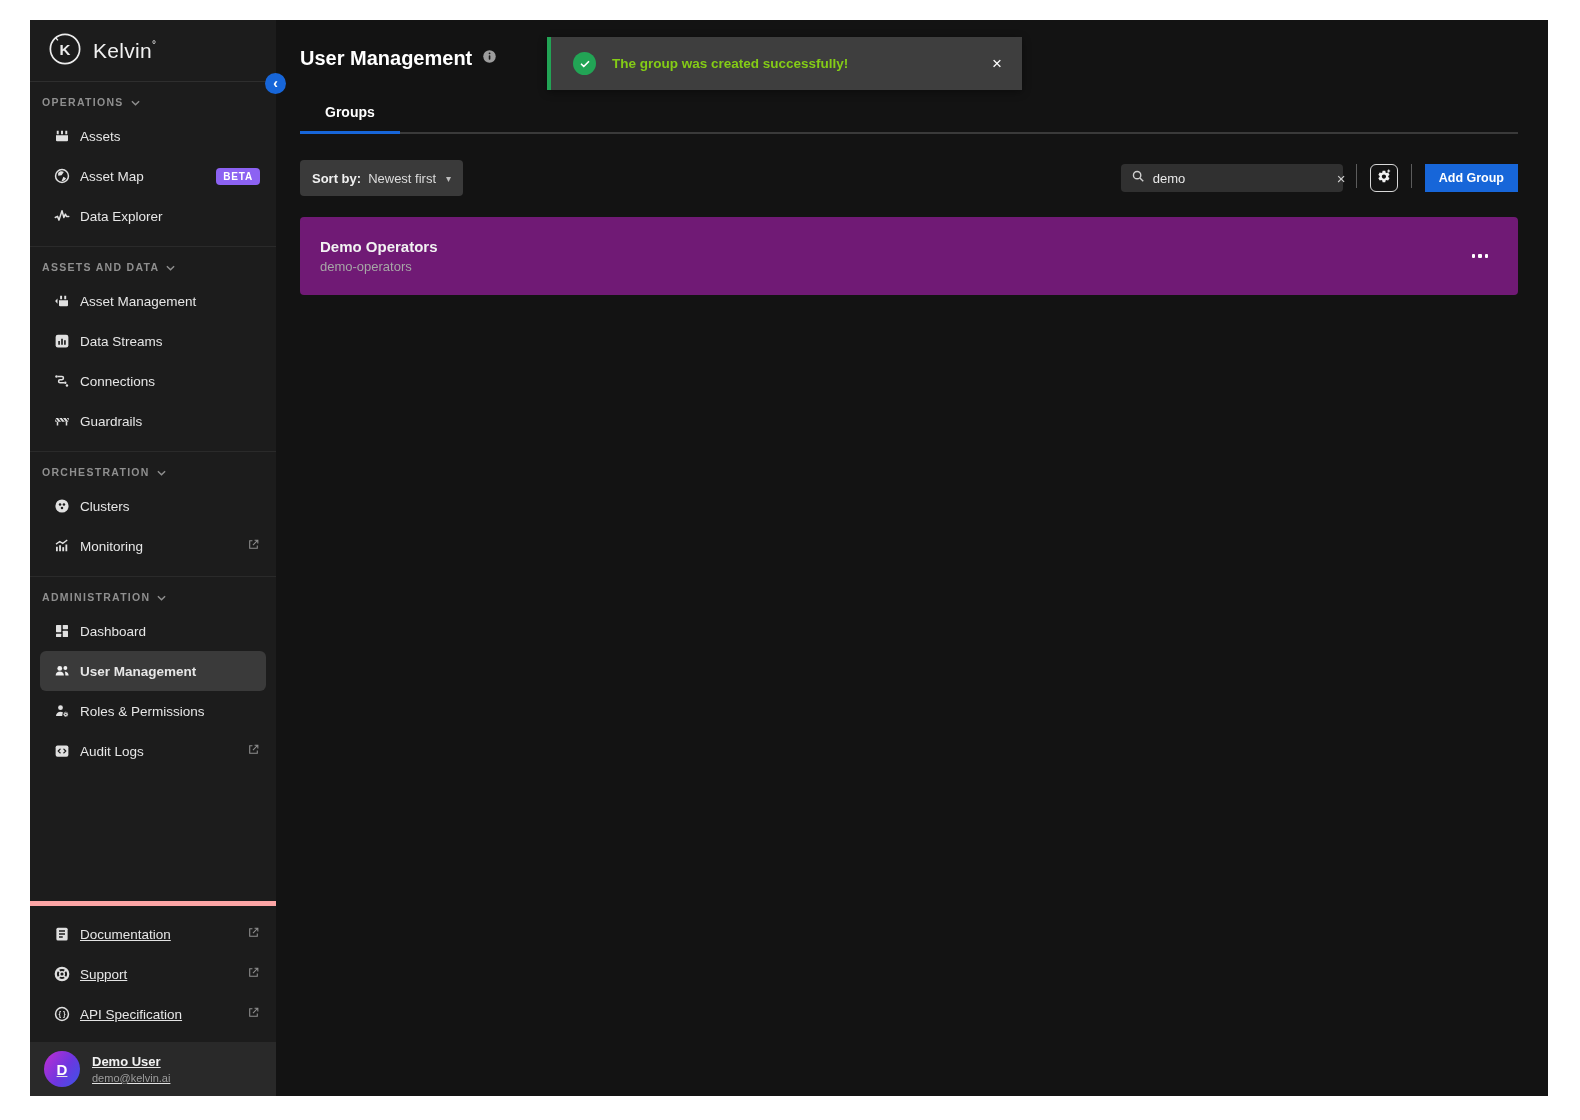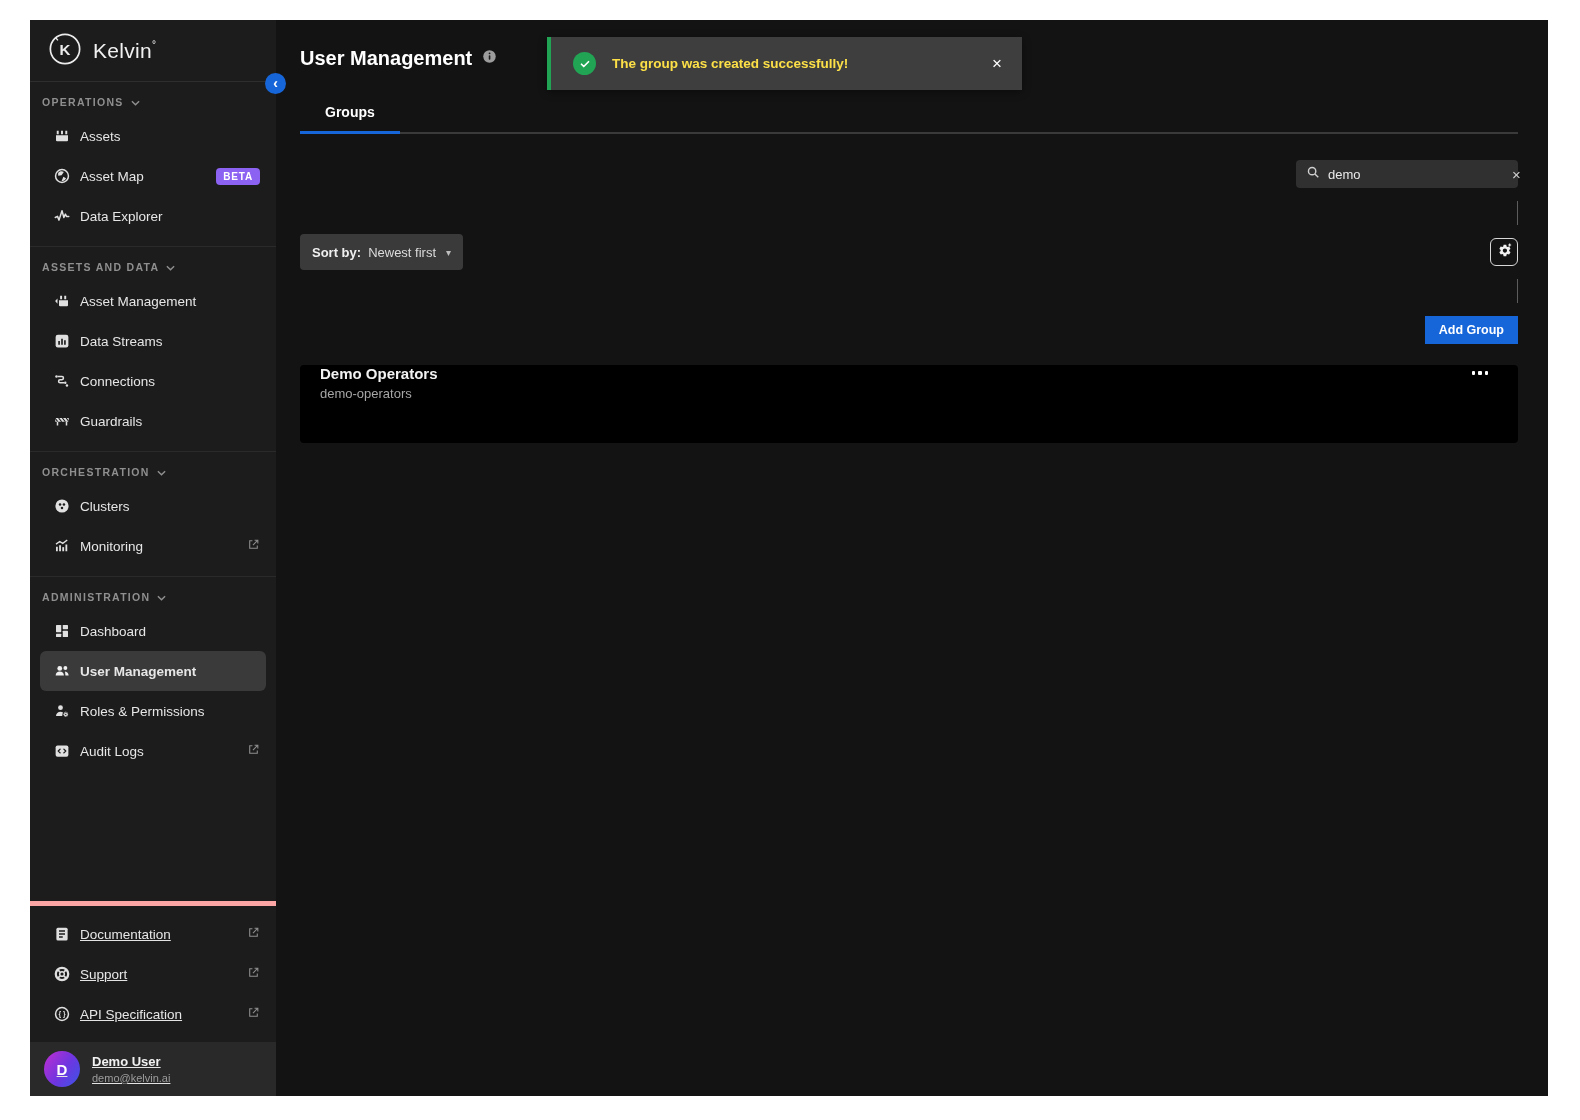--- a/index.html
+++ b/index.html
@@ -47,50 +47,50 @@
   .main { flex:1; position:relative; background:#131313; padding:0 30px 0 24px; color:#eee; }
   .title-row { padding-top:27px; display:flex; align-items:center; gap:10px; }
   .page-title { font-size:20px; font-weight:bold; color:#fff; }
 
   .toast { position:absolute; left:271px; top:17px; width:475px; height:53px;
            background:#3e3e3e; border-left:4px solid var(--success,#22a455);
            display:flex; align-items:center; gap:16px; padding:0 20px 0 22px;
            box-shadow:0 2px 8px rgba(0,0,0,.4); }
   .toast-check { width:23px; height:23px; border-radius:50%; background:var(--success,#22a455);
                  display:flex; align-items:center; justify-content:center; }
-  .toast-msg { font-size:13.5px; font-weight:bold; color:#fde047; }
+  .toast-msg { font-size:13.5px; font-weight:bold; color:#84cc16; }
   .toast-close { margin-left:auto; background:none; border:none; color:#fff; font-size:17px;
                  cursor:pointer; }
 
   .tabs { margin-top:26px; display:flex; border-bottom:2px solid #3a3a3a; }
   .tab { padding:8px 25px 11px; font-size:14px; font-weight:bold; color:#fff;
          border-bottom:3px solid var(--accent,#1766d9); margin-bottom:-2px; cursor:pointer; }
 
   .toolbar { margin-top:26px; display:flex; align-items:center; }
   .sort-btn { height:36px; background:#3a3a3a; border:none; border-radius:4px; color:#dcdcdc;
               padding:0 12px; display:flex; align-items:center; gap:7px; font-size:13px;
               font-family:inherit; cursor:pointer; }
   .sort-label { font-weight:bold; color:#f0f0f0; }
   .sort-caret { font-size:10px; color:#bdbdbd; margin-left:3px; }
-  .toolbar-right { margin-left:auto; display:flex; align-items:flex-end; gap:13px;flex-direction:column; }
+  .toolbar-right { margin-left:auto; display:flex; align-items:flex-start; gap:13px; }
   .search-box { width:222px; height:28px; background:#303030; border-radius:4px;
                 display:flex; align-items:center; gap:8px; padding:0 10px; }
   .search-box input { flex:1; background:transparent; border:none; outline:none;
                       color:#e9e9e9; font-size:13px; font-family:inherit; }
   .search-clear { background:none; border:none; color:#cfcfcf; font-size:15px; cursor:pointer; }
   .vdiv { width:1px; height:24px; background:#5c5c5c; }
   .gear-btn { width:28px; height:28px; background:transparent; border:1.5px solid #d8d8d8;
               border-radius:6px; display:flex; align-items:center; justify-content:center;
               cursor:pointer; }
   .add-btn { height:28px; background:var(--accent,#1766d9); color:#fff; border:none;
              border-radius:0; font-size:12.5px; font-weight:bold; padding:0 14px;
              font-family:inherit; cursor:pointer; }
 
-  .card { margin-top:21px; height:78px; background:#000000; border-radius:4px;
-          display:flex; align-items:flex-start; padding:0 28px 0 20px; cursor:pointer; }
+  .card { margin-top:21px; height:78px; background:#701a75; border-radius:4px;
+          display:flex; align-items:center; padding:0 28px 0 20px; cursor:pointer; }
   .card-title { font-size:15px; font-weight:bold; color:#f2f2f2; }
   .card-slug { font-size:13px; color:#a6a6a6; margin-top:4px; }
   .card-menu { margin-left:auto; background:none; border:none; display:flex; gap:3px;
                cursor:pointer; padding:6px 2px; }
   .dot { width:3.5px; height:3.5px; background:#fff; border-radius:1px; display:block; }
 </style>
 </head>
 <body>
 
 <div class="app">

